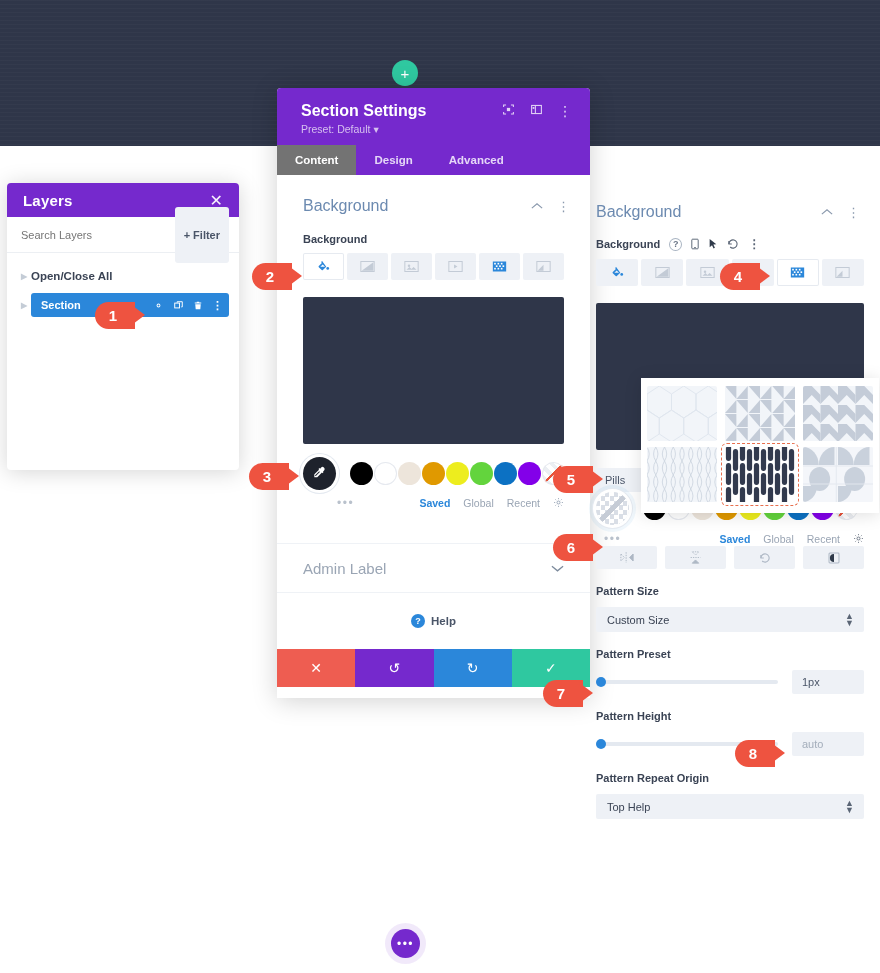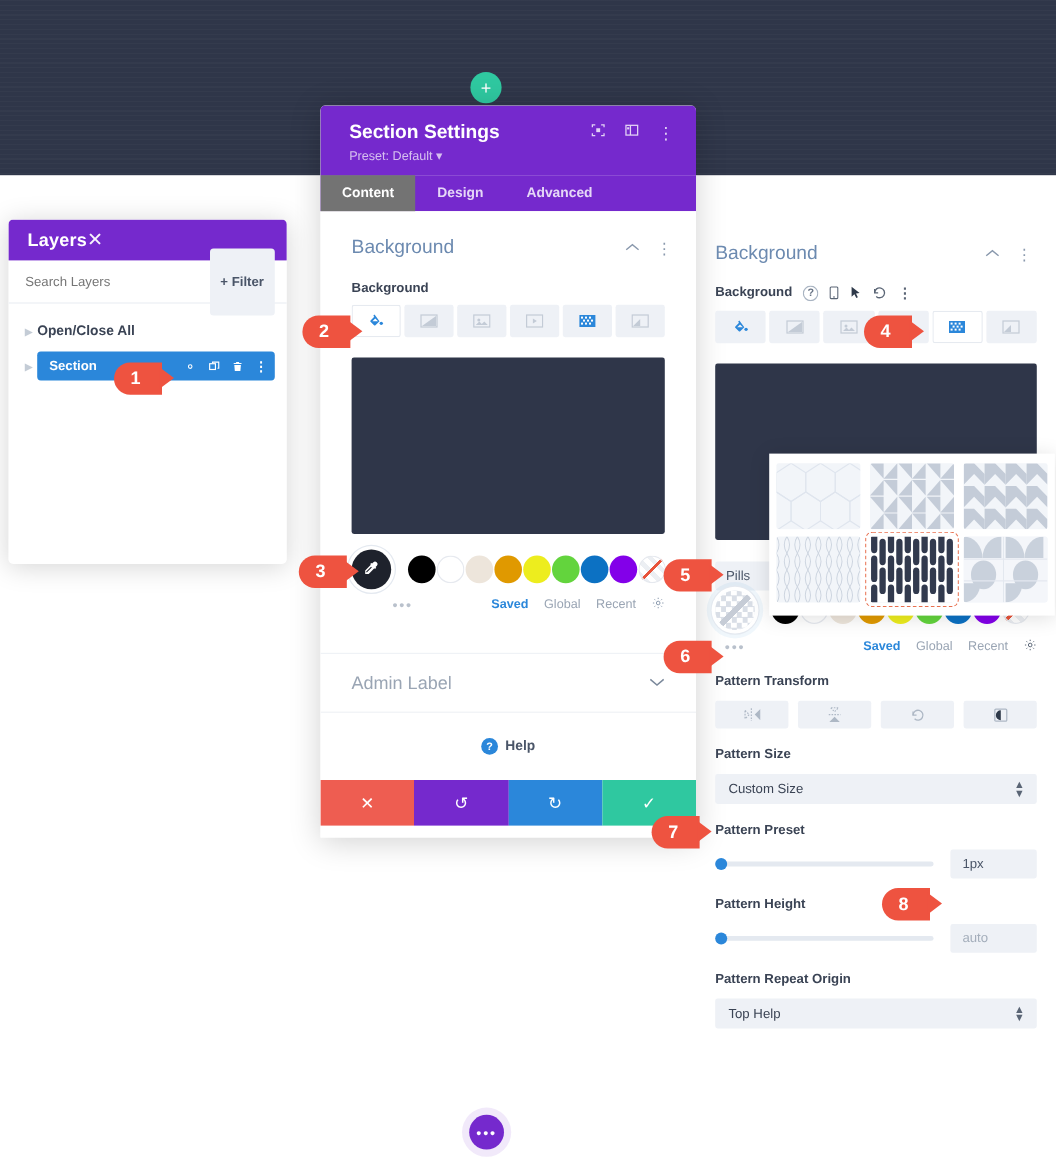--- a/index.html
+++ b/index.html
@@ -41,21 +41,21 @@
 
   
   .layers-panel {
     position: absolute; left: 7px; top: 183px; width: 232px; height: 287px;
     background: #fff; border-radius: 4px;
     box-shadow: 0 2px 22px rgba(0,0,0,0.17);
     overflow: hidden;
   }
   .layers-head {
     height: 32px; background: #7529cd; color: #fff;
-    display: flex; align-items: center; justify-content: flex-start;
+    display: flex; align-items: center; justify-content: space-between;
     padding: 17px 16px;
   }
   .layers-title { font-size: 15px; font-weight: bold; letter-spacing: .2px; }
   .layers-close { font-size: 16px; cursor: pointer; opacity: .95; }
   .layers-search {
     height: 36px; display: flex; align-items: center; justify-content: space-between;
     padding: 0 10px 0 14px; border-bottom: 1px solid #eceff3;
   }
   .layers-search-input {
     border: 0; outline: 0; font-size: 11px; color: #bcc3cd;
@@ -73,21 +73,21 @@
     height: 24px; padding-right: 6px; margin-top: 7px; margin-left: 14px;
     justify-content: space-between;
   }
   .layer-row.section-wrap { display: flex; align-items: center; margin-top: 7px; }
   .sec-label { padding-left: 10px; font-size: 11px; font-weight: bold; }
   .sec-icons { display: flex; align-items: center; gap: 9px; font-size: 11px; }
   .sec-icons svg { display: block; }
 
   
   .settings-modal {
-    position: absolute; left: 267px; top: 88px; width: 313px; height: 610px;
+    position: absolute; left: 277px; top: 88px; width: 313px; height: 610px;
     background: #fff; border-radius: 4px 4px 0 0;
     box-shadow: 0 3px 26px rgba(0,0,0,0.18);
     overflow: hidden;
   }
   .settings-head { background: #7529cd; color: #fff; padding: 14px 18px 10px 24px; }
   .settings-head-row { display: flex; align-items: flex-start; justify-content: space-between; }
   .settings-title { font-size: 16px; font-weight: bold; }
   .settings-preset { font-size: 10.5px; color: #d6c0ef; margin-top: 3px; }
   .head-icons { display: flex; align-items: center; gap: 15px; color: #e3d3f5; }
   .settings-tabs { display: flex; background: #7529cd; height: 30px; }
@@ -720,21 +720,20 @@
       <span class="meta-item">Global</span>
       <span class="meta-item">Recent</span>
       <span>
         <svg width="11" height="11" viewBox="0 0 16 16" fill="none" stroke="#5a6575" stroke-width="1.2">
             <circle cx="8" cy="8" r="2.2"></circle>
             <path d="M8 1.6v1.6M8 12.8v1.6M1.6 8h1.6M12.8 8h1.6M3.5 3.5l1.1 1.1M11.4 11.4l1.1 1.1M12.5 3.5l-1.1 1.1M4.6 11.4l-1.1 1.1"></path>
           </svg>
       </span>
     </div>
 
-    <div class="rp-section-label">Pattern Transform</div>
     <div class="transform-row">
       <div class="tf-btn">
         <svg width="14" height="11" viewBox="0 0 16 12" fill="none" stroke="#aeb8c5" stroke-width="1.1">
             <path d="M7 0v12M1 2l4 4-4 4z" stroke-dasharray="1.6 1.3"></path>
             <path d="M15 2l-4 4 4 4z" fill="#aeb8c5"></path>
           </svg>
       </div>
       <div class="tf-btn">
         <svg width="11" height="13" viewBox="0 0 12 16" fill="none" stroke="#aeb8c5" stroke-width="1.1">
             <path d="M0 8h12M2 1l4 4 4-4z" stroke-dasharray="1.6 1.3"></path>

